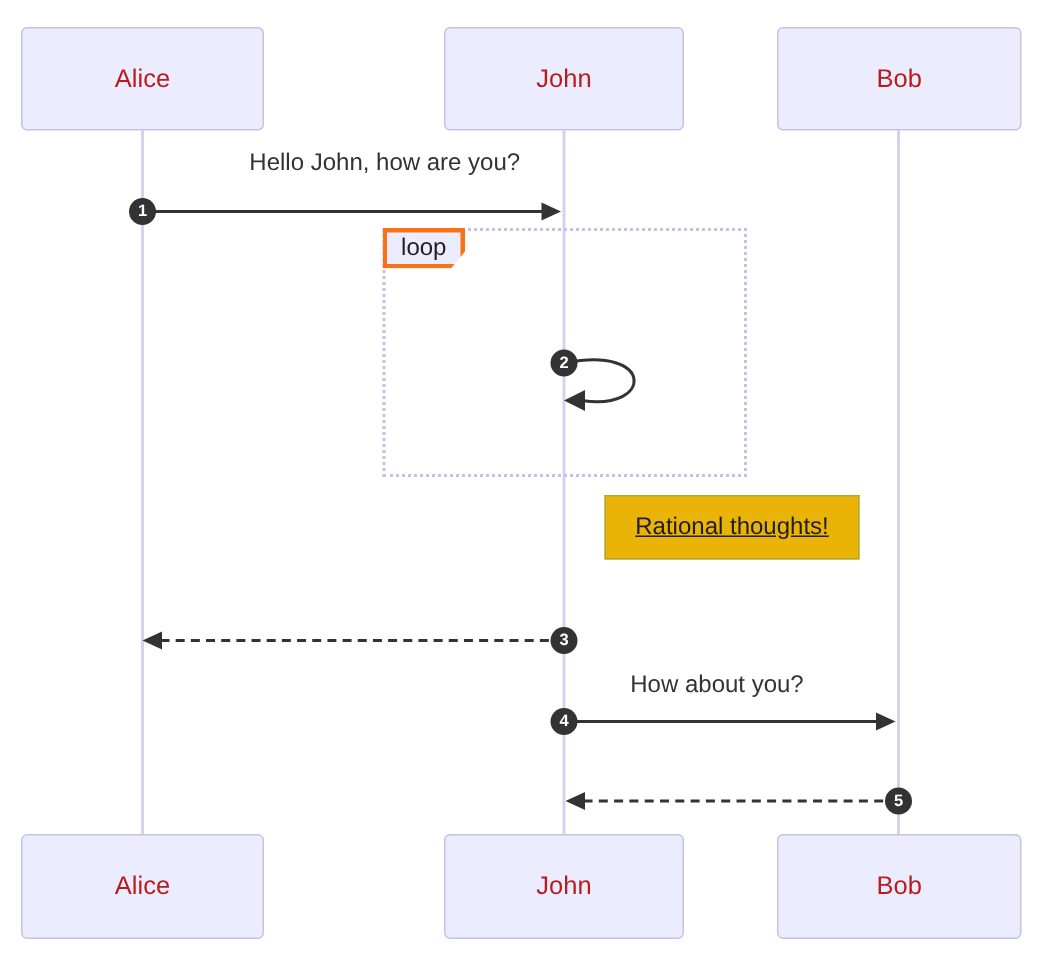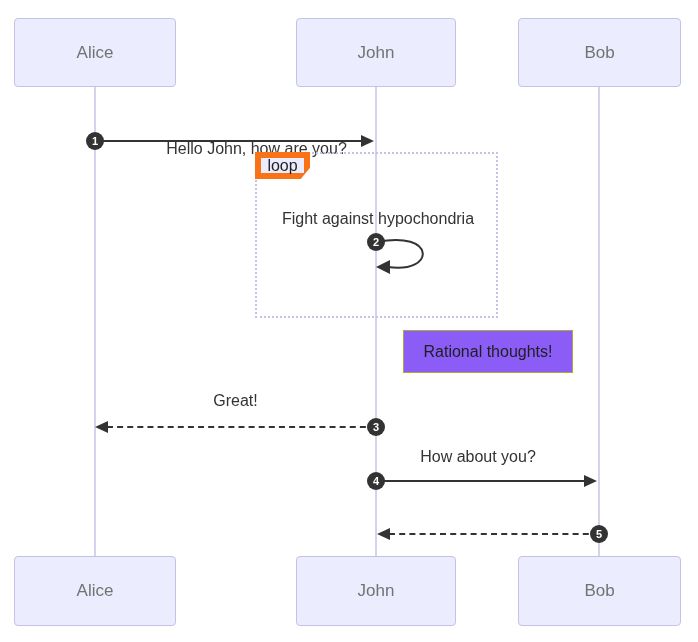--- a/index.html
+++ b/index.html
@@ -27,21 +27,21 @@
     position: absolute;
     width: 162px;
     height: 69px;
     background: #ECECFF;
     border: 1px solid #c3c3e5;
     border-radius: 4px;
     display: flex;
     align-items: center;
     justify-content: center;
     font-size: 17px;
-    color: #737373;
+    color: #b91c1c;
     box-sizing: border-box;
   }
   .msg-label {
     position: absolute;
     text-align: center;
     font-size: 16px;
     color: #333333;
     white-space: nowrap;
   }
   .line-solid {
@@ -86,21 +86,21 @@
     left: 255px; top: 152px;
     width: 243px; height: 166px;
     border: 2px dotted #c2c2e8;
     box-sizing: border-box;
   }
   .loop-label {
     position: absolute;
     left: 255px; top: 152px;
     width: 55px; height: 27px;
     background: #ECECFF;
-    border: 6px solid #f97316;
+    border: 3px solid #f97316;
     box-sizing: border-box;
     display: flex;
     align-items: center;
     justify-content: center;
     font-size: 16px;
     color: #1f1f1f;
     clip-path: polygon(0 0, 100% 0, 100% 58%, 83% 100%, 0 100%);
     z-index: 3;
   }
   .loop-condition {
@@ -109,28 +109,29 @@
     width: 120px;
     text-align: center;
     font-size: 16px;
     color: #1f1f1f;
     white-space: nowrap;
   }
   .note-box {
     position: absolute;
     left: 403px; top: 330px;
     width: 170px; height: 43px;
-    background: #8b5cf6;
+    background: #eab308;
     border: 1px solid #aaaa33;
     box-sizing: border-box;
     display: flex;
     align-items: center;
     justify-content: center;
     font-size: 16px;
     color: #1f1f1f;
+    text-decoration: underline;
   }
   .self-arrow-svg {
     position: absolute;
     left: 374px; top: 230px;
     width: 72px; height: 48px;
   }
 </style>
 </head>
 <body>
 
@@ -143,40 +144,38 @@
   <div class="actor-box" style="left:14px;  top:18px; width:162px;">
     <span>Alice</span>
   </div>
   <div class="actor-box" style="left:296px; top:18px; width:160px;">
     <span>John</span>
   </div>
   <div class="actor-box" style="left:518px; top:18px; width:163px;">
     <span>Bob</span>
   </div>
 
-  <div class="msg-label" style="left:95px; top:100px; width:323px;margin-top:40px;">Hello John, how are you?</div>
+  <div class="msg-label" style="left:95px; top:100px; width:323px;">Hello John, how are you?</div>
   <div class="line-solid" style="left:95px; top:140px; width:269px;"></div>
   <div class="arrowhead-right" style="left:361px; top:135px;"></div>
   <div class="seq-badge" style="left:86px; top:132px;">1</div>
 
   <div class="loop-frame"></div>
   <div class="loop-label">loop</div>
 
-  <div class="msg-label" style="left:268px; top:210px; width:220px;">Fight against hypochondria</div>
   <svg class="self-arrow-svg" viewBox="0 0 72 48">
     <path d="M 3 12 C 62 0 62 44 14 37" fill="none" stroke="#333333" stroke-width="2"></path>
     <polygon points="2,37 16,30 16,44" fill="#333333"></polygon>
   </svg>
   <div class="seq-badge" style="left:367px; top:233px;">2</div>
 
   <div class="note-box">
     <span>Rational thoughts!</span>
   </div>
 
-  <div class="msg-label" style="left:95px; top:392px; width:281px;">Great!</div>
   <div class="line-dashed" style="left:107px; top:426px; width:269px;"></div>
   <div class="arrowhead-left" style="left:95px; top:421px;"></div>
   <div class="seq-badge" style="left:367px; top:418px;">3</div>
 
   <div class="msg-label" style="left:376px; top:448px; width:204px;">How about you?</div>
   <div class="line-solid" style="left:376px; top:480px; width:211px;"></div>
   <div class="arrowhead-right" style="left:584px; top:475px;"></div>
   <div class="seq-badge" style="left:367px; top:472px;">4</div>
 
   <div class="line-dashed" style="left:389px; top:533px; width:210px;"></div>

